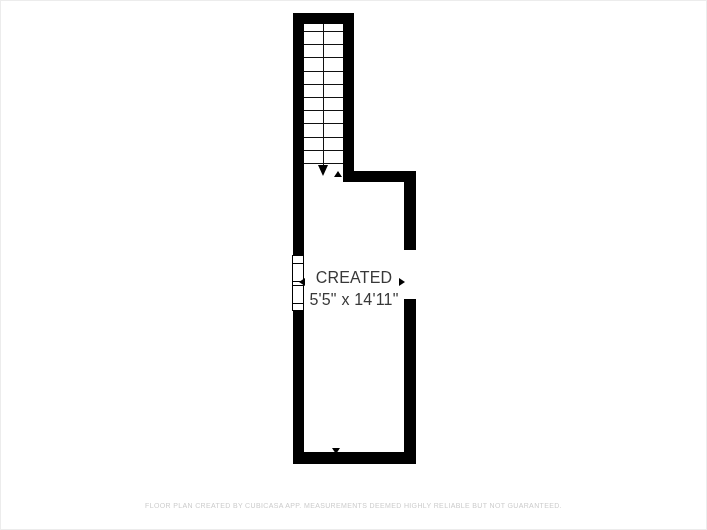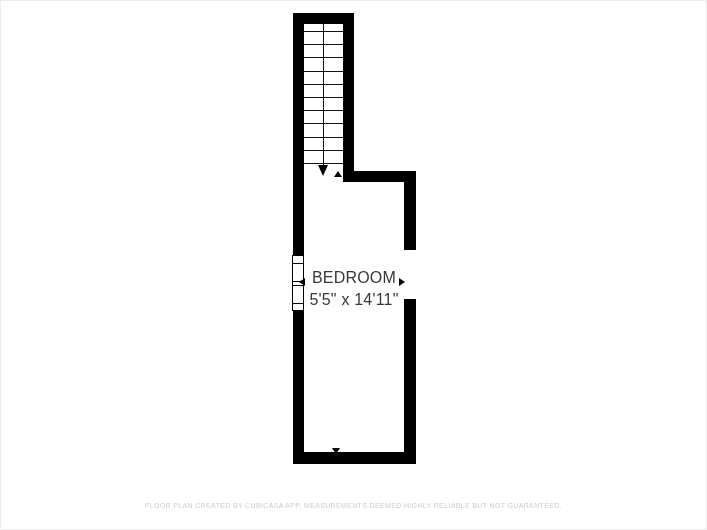--- a/index.html
+++ b/index.html
@@ -121,19 +121,19 @@
     <div class="wline wline-3"></div>
     <div class="wline wline-4"></div>
   </div>
 
   <div class="marker marker-up"></div>
   <div class="marker marker-left"></div>
   <div class="marker marker-right"></div>
   <div class="marker marker-down"></div>
 
   <div class="room-label">
-    <div class="room-name">BEDROOM</div>
+    <div class="room-name">CREATED</div>
     <div class="room-dims">5'5" x 14'11"</div>
   </div>
 
   <div class="footer">FLOOR PLAN CREATED BY CUBICASA APP. MEASUREMENTS DEEMED HIGHLY RELIABLE BUT NOT GUARANTEED.</div>
 
 </div>
 
 </body></html>

